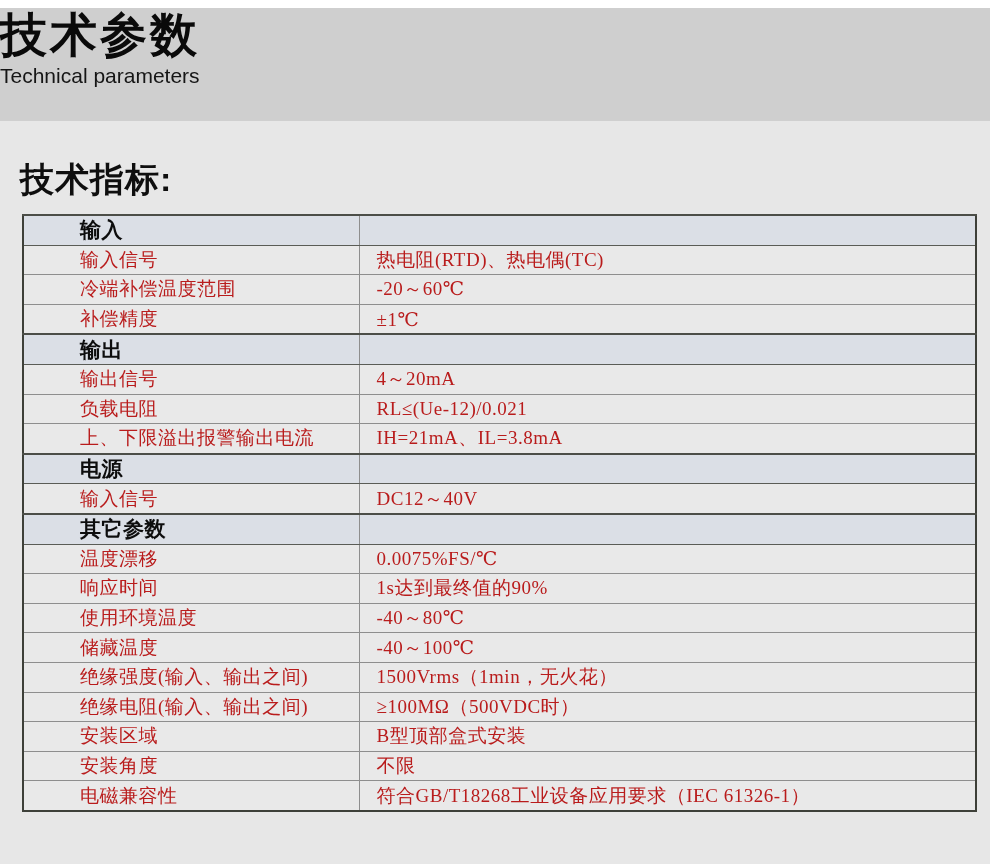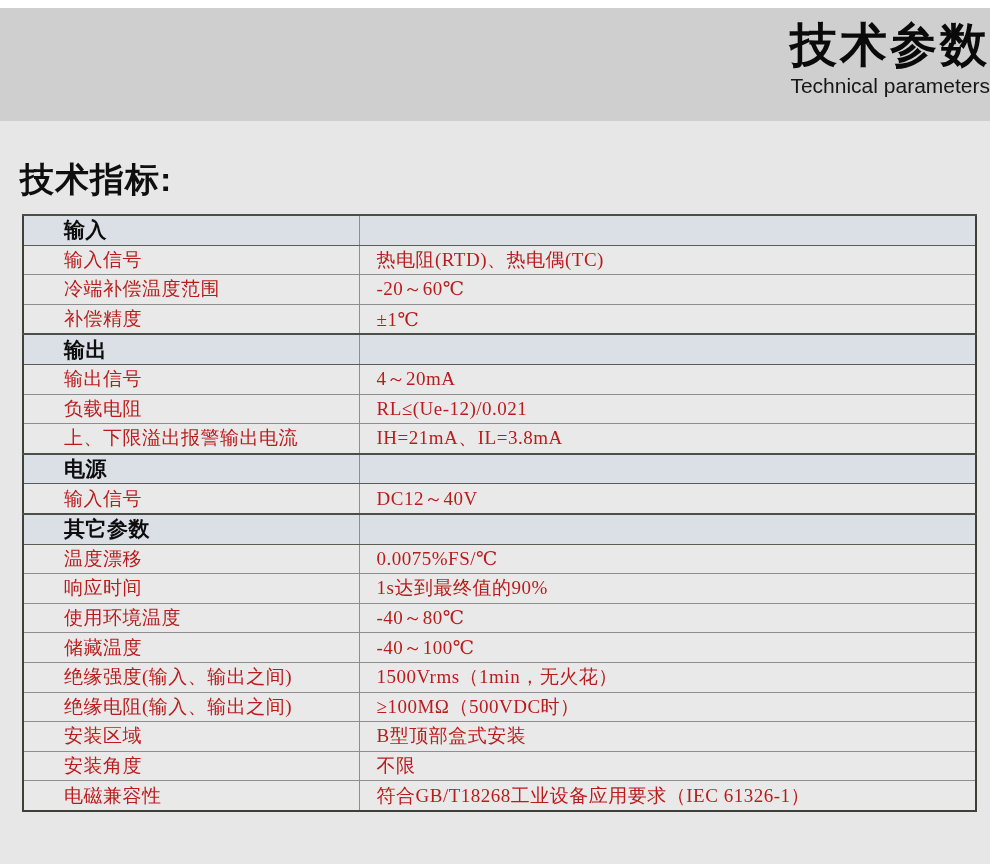--- a/index.html
+++ b/index.html
@@ -14,22 +14,22 @@
     font-family: "Liberation Serif", "DejaVu Serif", serif;
   }
   .top-strip {
     height: 8px;
     background: #ffffff;
   }
   .banner {
     height: 113px;
     background: #cfcfcf;
     box-sizing: border-box;
-    padding-top: 11px;
-    text-align: right;
+    padding-top: 1px;
+    text-align: left;
   }
   .banner-title {
     font-family: "Liberation Sans", sans-serif;
     font-weight: bold;
     font-size: 47px;
     line-height: 1.1;
     letter-spacing: 3px;
     color: #0a0a0a;
   }
   .banner-subtitle {
@@ -60,21 +60,21 @@
   td.cell {
     height: 28.6px;
     padding: 0;
     font-size: 19px;
     color: #b91c1c;
     letter-spacing: 0.5px;
     vertical-align: middle;
     white-space: nowrap;
     overflow: hidden;
   }
-  td.label-cell { padding-left: 40px; }
+  td.label-cell { padding-left: 56px; }
   td.value-cell {
     padding-left: 17px;
     border-left: 1px solid #8e8e8e;
   }
   tr.data-row td { border-top: 1px solid #8e8e8e; }
   tr.section-row td {
     border-top: 2px solid #4c4e48;
     border-bottom: 1px solid #5a5c56;
     background: #dbdfe6;
   }

